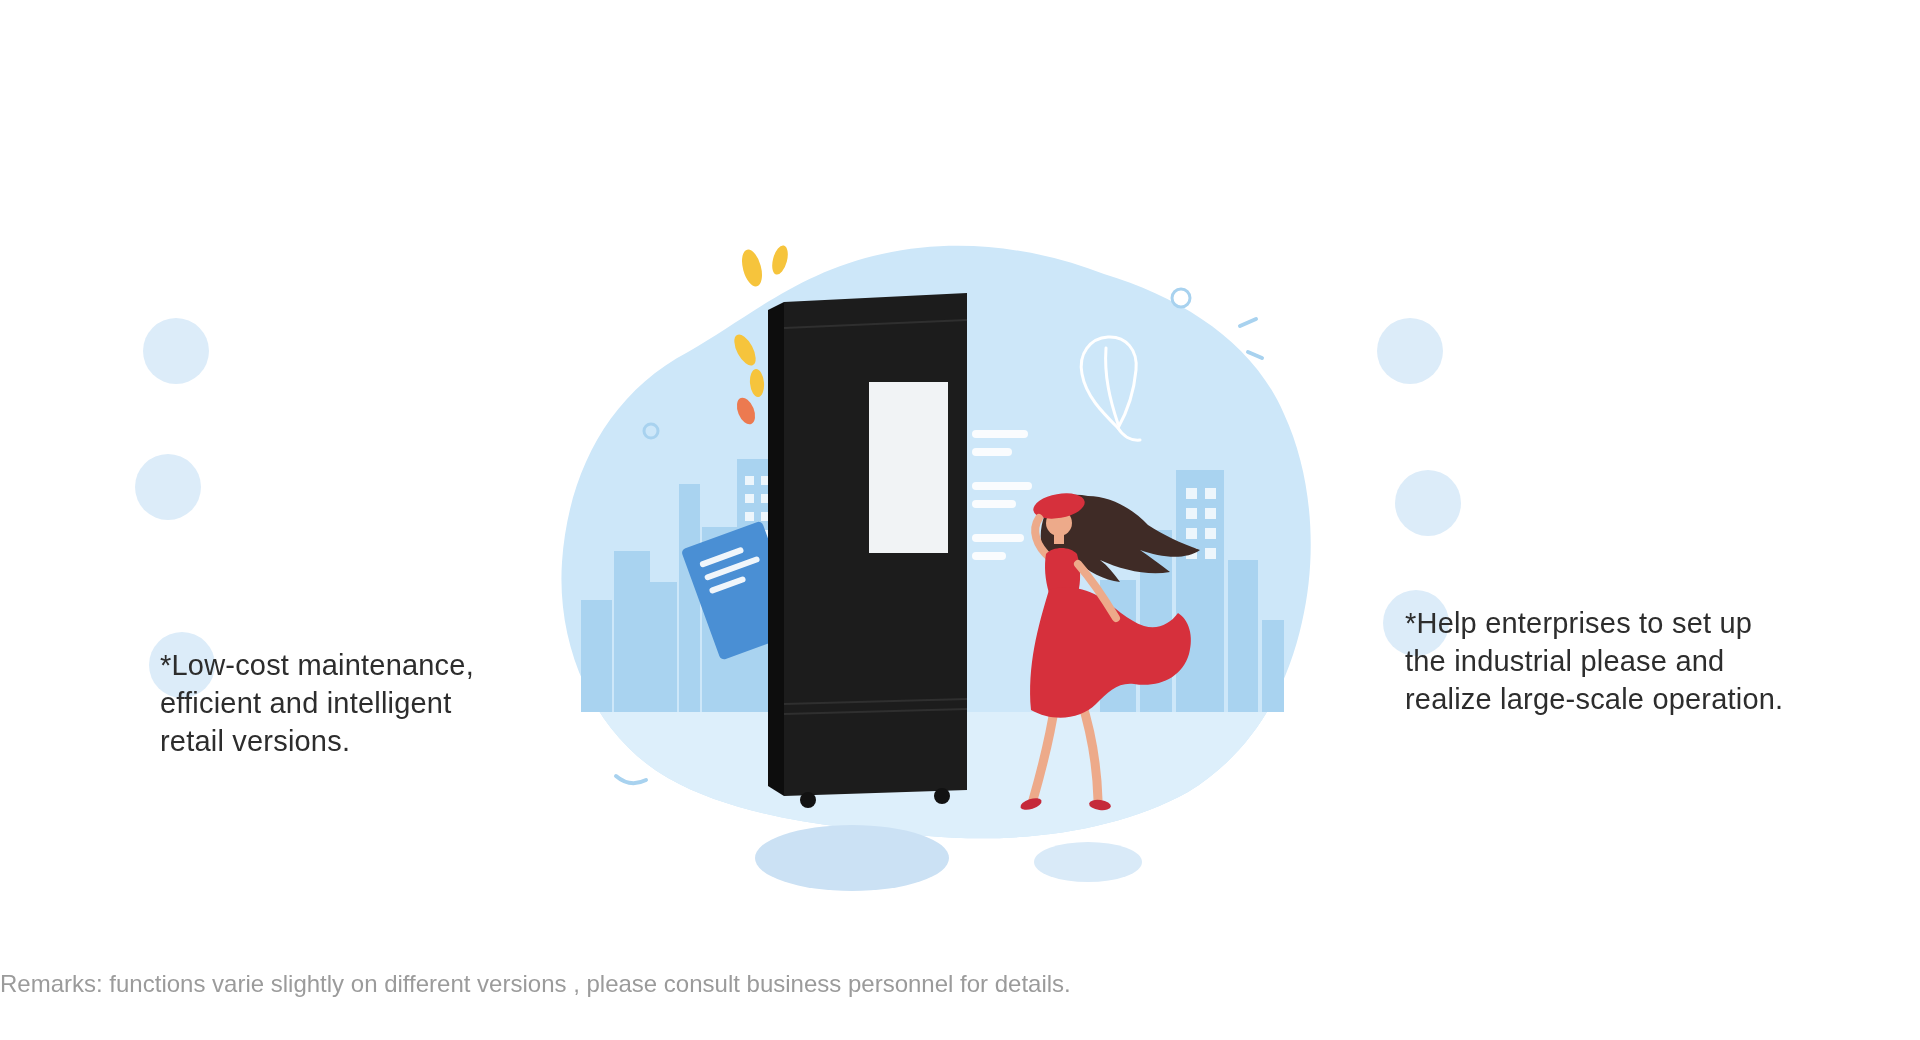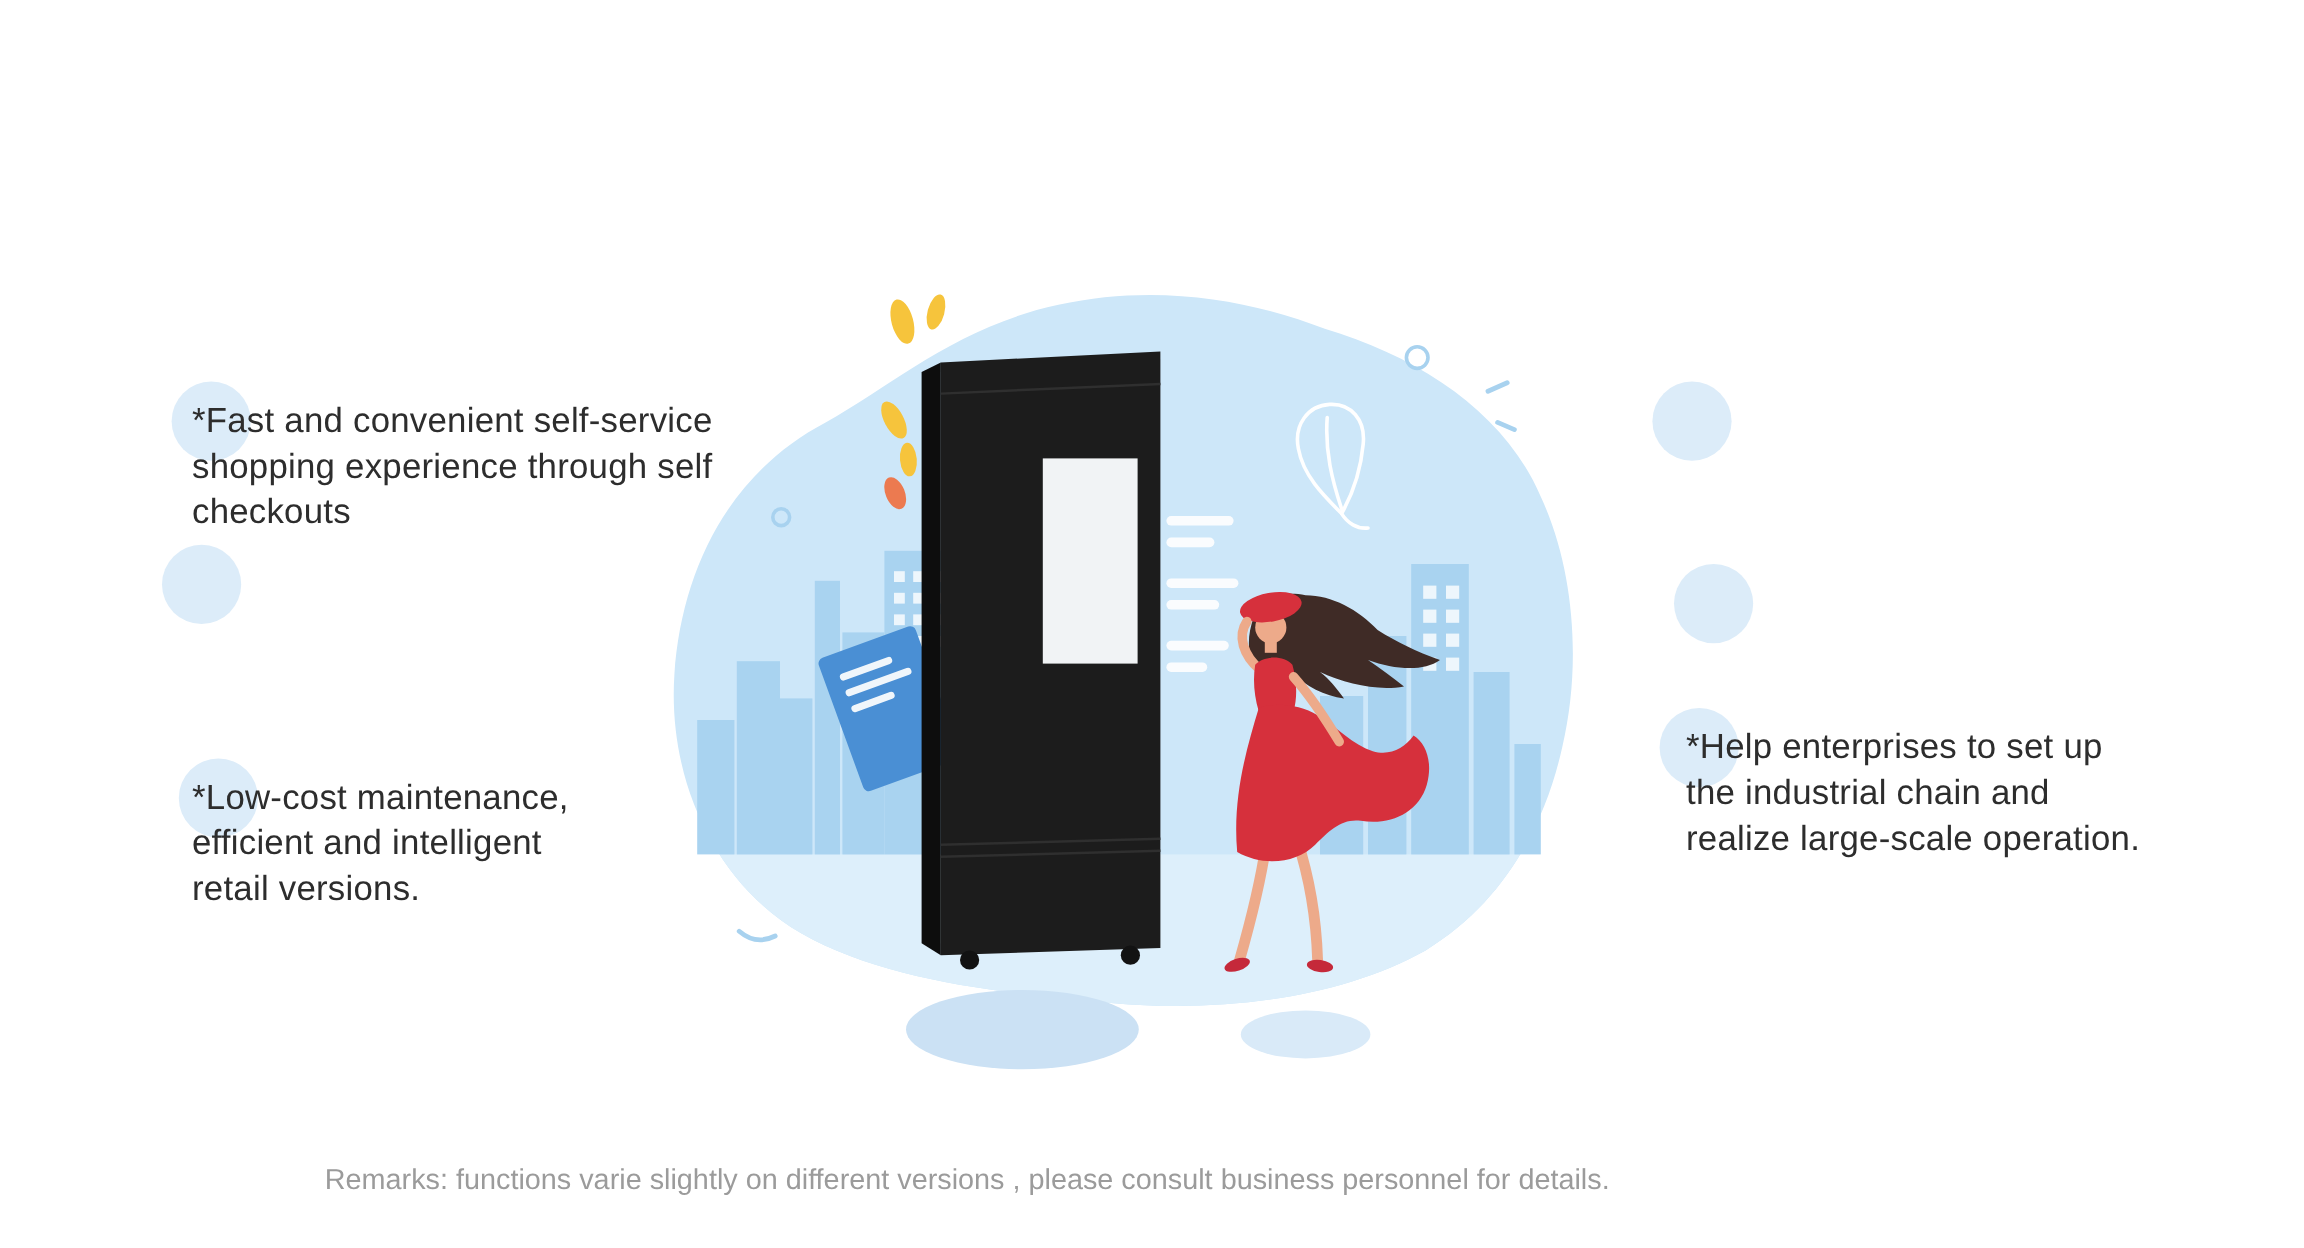--- a/index.html
+++ b/index.html
@@ -18,44 +18,41 @@
     position: absolute;
     white-space: pre-wrap;
     font-size: 29px;
     line-height: 38px;
     color: #2d2d2d;
     letter-spacing: 0.2px;
   }
   .illu { position: absolute; left: 540px; top: 230px; width: 800px; height: 680px; }
   .footer-text {
     position: absolute; left: 0; top: 970px; width: 1612px;
-    text-align: center; font-size: 24px; color: #9b9b9b;
+    font-size: 24px; color: #9b9b9b;
   }
 </style>
 </head>
 <body>
 
 <div class="canvas">
 
   <div class="accent" style="left:143px;top:318px"></div>
   <div class="accent" style="left:135px;top:454px"></div>
   <div class="accent" style="left:149px;top:632px"></div>
   <div class="accent" style="left:1377px;top:318px"></div>
   <div class="accent" style="left:1395px;top:470px"></div>
   <div class="accent" style="left:1383px;top:590px"></div>
 
-  <p class="bullet" style="left:160px;top:332px;width:560px">*Fast and convenient self-service
-shopping experience through self
-checkouts</p>
   <p class="bullet" style="left:160px;top:646px;width:560px">*Low-cost maintenance,
 efficient and intelligent
 retail versions.</p>
 
   <p class="bullet" style="left:1405px;top:604px;width:500px">*Help enterprises to set up
-the industrial chain and
+the industrial please and
 realize large-scale operation.</p>
 
   <div class="illu">
     <svg viewBox="0 0 800 680" width="800" height="680">
       <defs>
         <path id="blob" d="M 22 332 C 28 244 68 164 148 122 C 205 90 258 42 342 24 C 424 6 502 20 564 44 C 644 68 714 114 744 184 C 772 244 778 324 762 392 C 748 456 714 522 648 562 C 576 602 478 614 388 606 C 298 598 198 588 128 548 C 58 508 16 422 22 332 Z"></path>
         <clipPath id="blobClip">
             <use href="#blob"></use>
           </clipPath>
       </defs>

